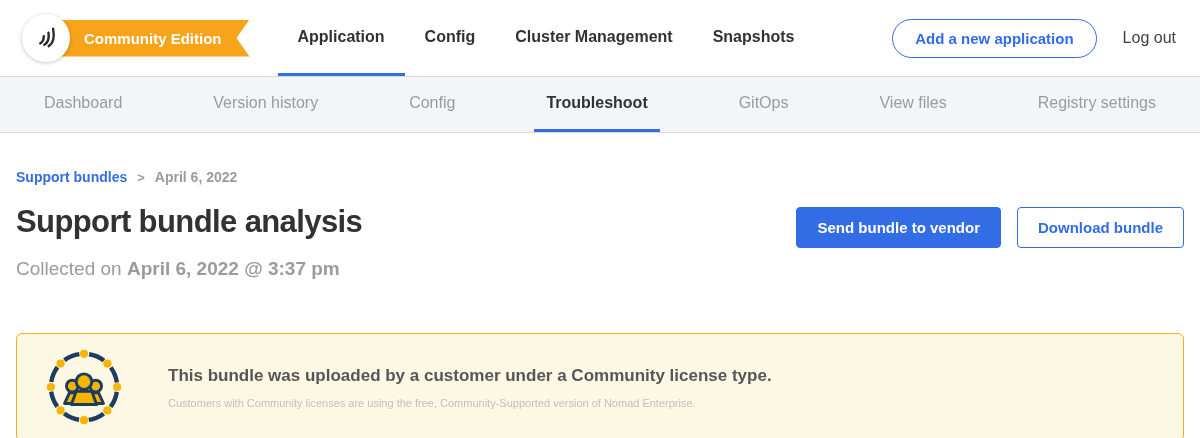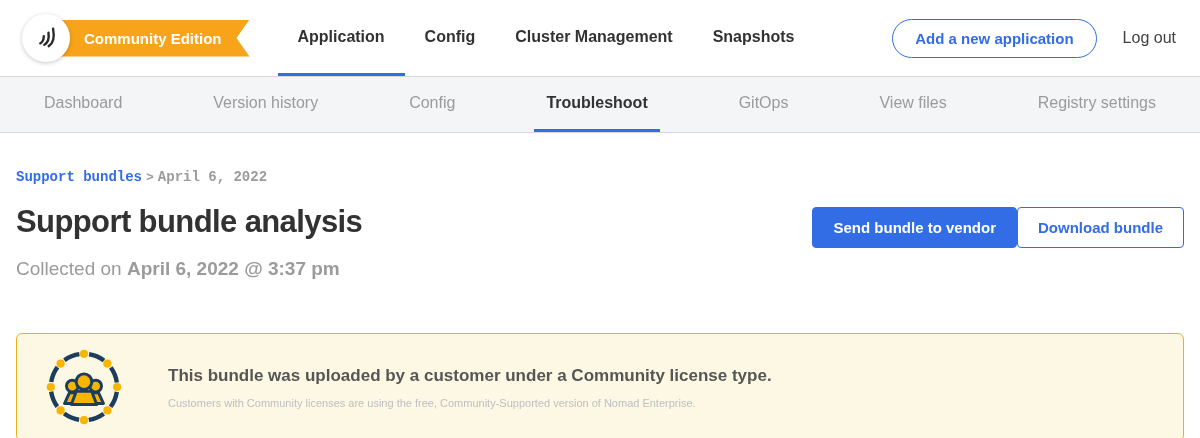--- a/index.html
+++ b/index.html
@@ -72,32 +72,32 @@
     font-size: 16px; color: #9B9B9B;
     border-bottom: 3px solid transparent;
     cursor: pointer; white-space: nowrap;
   }
   .subnav-item.active { color: #323232; font-weight: 700; border-bottom-color: #326DE6; }
 
   
   .content { padding: 0 16px; }
   .breadcrumb {
     margin-top: 36px;
-    display: flex; align-items: center; gap: 4px;
-    font-size: 14px; font-weight: 700; font-family: Liberation Mono, monospace;
+    display: flex; align-items: center; gap: 10px;
+    font-size: 14px; font-weight: 700;
   }
   .crumb-link { color: #326DE6; cursor: pointer; }
   .crumb-sep { color: #9B9B9B; font-size: 13px; }
   .crumb-current { color: #9B9B9B; }
 
   .title-row { display: flex; justify-content: space-between; align-items: flex-start; margin-top: 19px; }
   .page-title { font-size: 31px; font-weight: 700; letter-spacing: -0.6px; color: #323232; }
   .subtitle { margin-top: 18px; font-size: 19px; color: #9B9B9B; }
   .subtitle .date { font-weight: 700; }
-  .actions { display: flex; margin-top: 3px; }
+  .actions { display: flex; gap: 16px; margin-top: 3px; }
   .btn { font-family: inherit; font-size: 15px; font-weight: 700; border-radius: 4px; padding: 11px 20px; cursor: pointer; white-space: nowrap; }
   .btn-primary { background: #326DE6; color: #fff; border: 1px solid #326DE6; }
   .btn-secondary { background: #fff; color: #326DE6; border: 1px solid #326DE6; }
 
   
   .banner {
     margin-top: 53px;
     border: 1px solid #EBB21E;
     background: #FDF8E3;
     border-radius: 6px;

